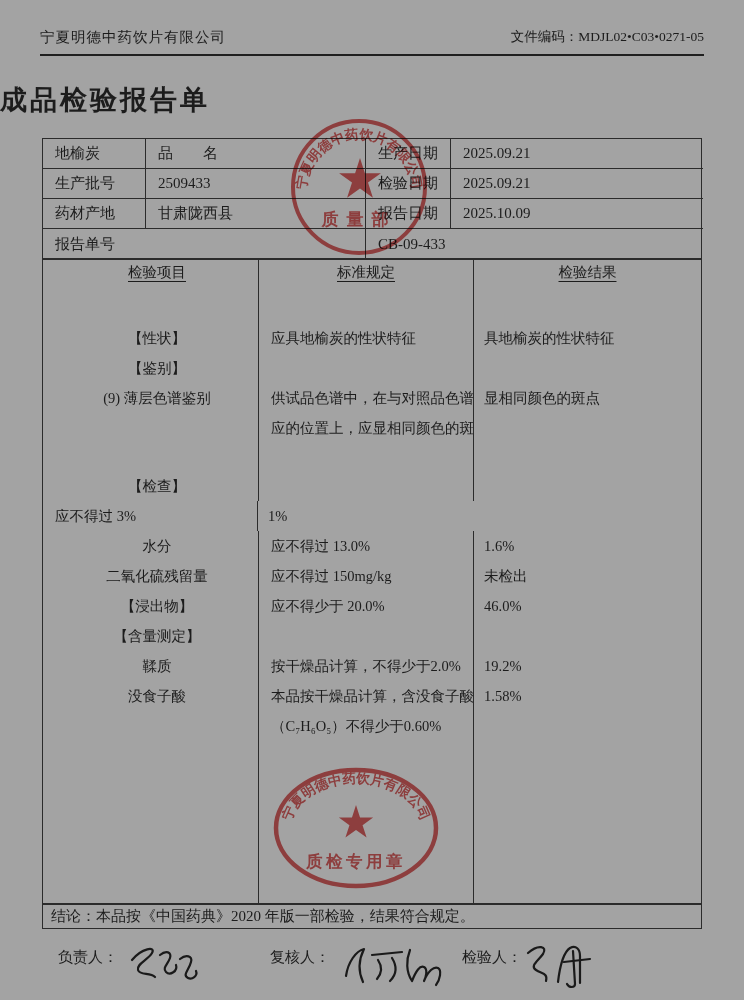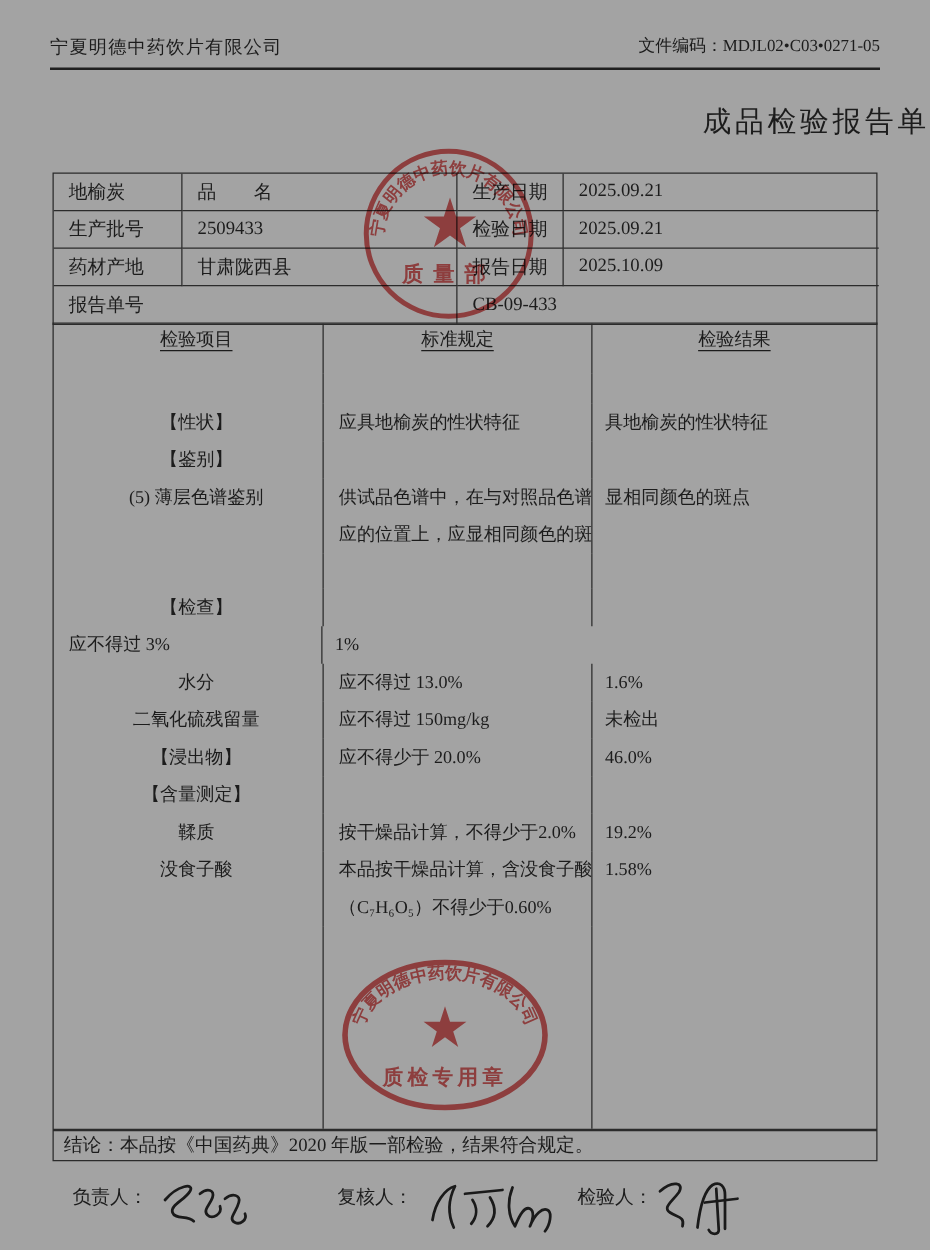--- a/index.html
+++ b/index.html
@@ -9,22 +9,22 @@
     color:#1c1c1c;position:relative;overflow:hidden;
   }
   .page{position:absolute;inset:0;background:#a3a3a3;}
   
   .hdr{position:absolute;left:40px;right:40px;top:28px;height:24px;
        display:flex;justify-content:space-between;align-items:flex-start;
        border-bottom:2px solid #1f1f1f;padding-bottom:2px;}
   .hdr .co{font-size:14.5px;letter-spacing:1px;}
   .hdr .code{font-size:13.5px;}
   
-  .title{position:absolute;left:0;right:0;top:82px;text-align:right;
-         font-size:23px;font-weight:normal;letter-spacing:3px;}
+  .title{position:absolute;left:0;right:0;top:82px;text-align:left;
+         font-size:27px;font-weight:bold;letter-spacing:3px;}
   
   .info{position:absolute;left:42px;top:138px;width:660px;
         display:grid;grid-template-columns:103px 220px 85px 252px;
         grid-auto-rows:30px;border:1.5px solid #2b2b2b;box-sizing:border-box;
         font-size:15px;}
   .info>div{border-right:1.5px solid #2b2b2b;border-bottom:1.5px solid #2b2b2b;
         display:flex;align-items:center;padding-left:12px;box-sizing:border-box;
         white-space:nowrap;overflow:hidden;}
   .info>div.last{border-right:none;text-align:center;}
   .info>div.bot{border-bottom:none;}
@@ -102,21 +102,21 @@
           <div class="c1">【性状】</div>
           <div class="c2">
             <div>应具地榆炭的性状特征</div>
           </div>
           <div class="c3">具地榆炭的性状特征</div>
         </div><div class="trow" style="height: 30px;">
           <div class="c1">【鉴别】</div>
           <div class="c2"></div>
           <div class="c3"></div>
         </div><div class="trow" style="height: 60px;">
-          <div class="c1">(5) 薄层色谱鉴别</div>
+          <div class="c1">(9) 薄层色谱鉴别</div>
           <div class="c2">
             <div>供试品色谱中，在与对照品色谱相</div>
             <div>应的位置上，应显相同颜色的斑点</div>
           </div>
           <div class="c3">显相同颜色的斑点</div>
         </div><div class="trow" style="height: 28px;">
           <div class="c1"></div>
           <div class="c2"></div>
           <div class="c3"></div>
         </div><div class="trow" style="height: 30px;">

